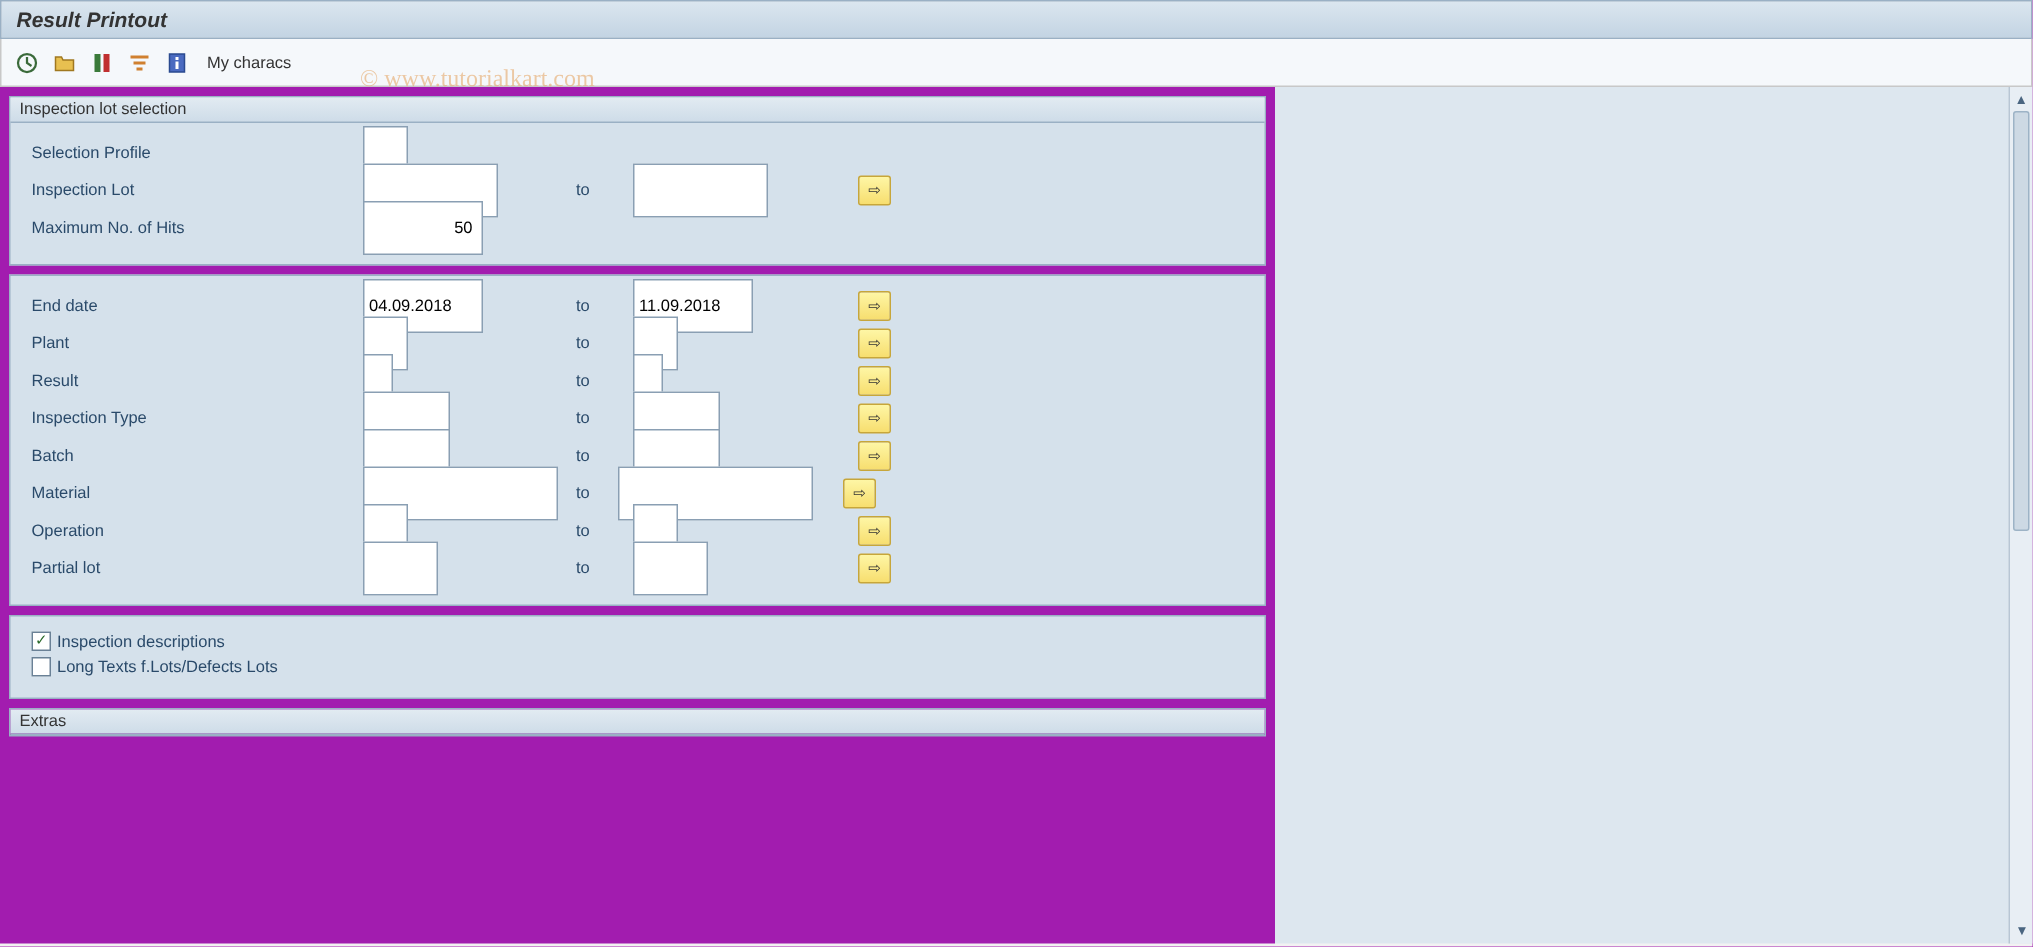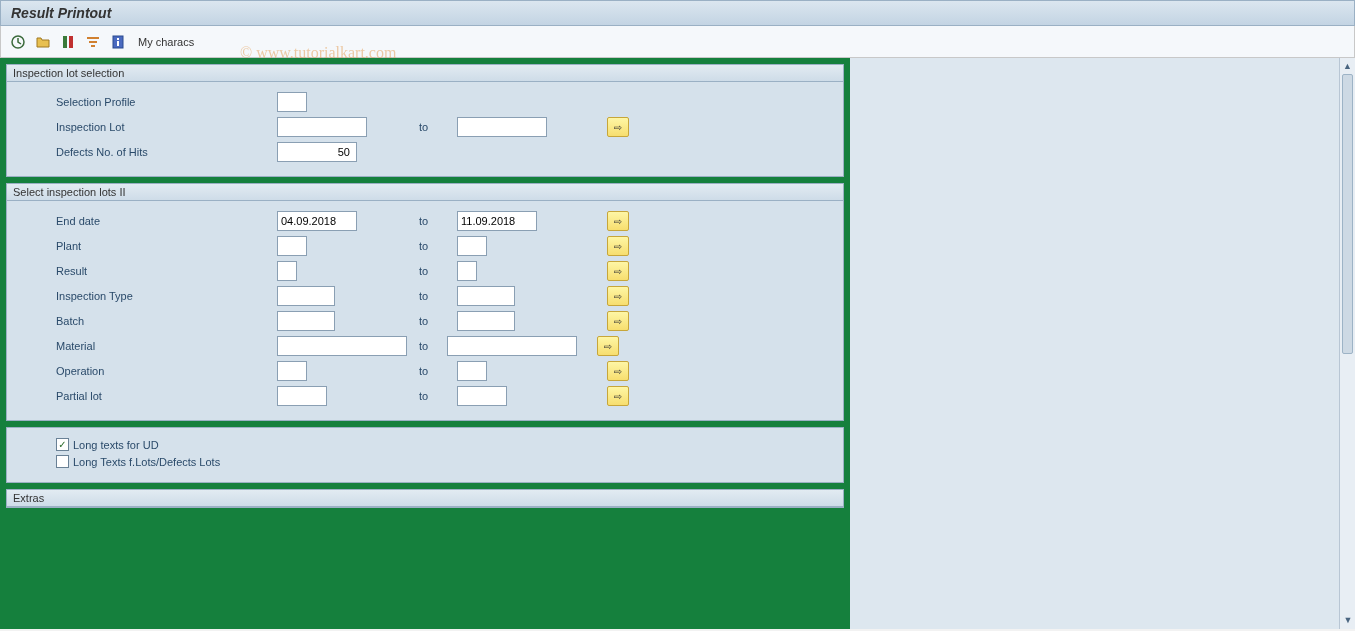--- a/index.html
+++ b/index.html
@@ -48,21 +48,21 @@
       cursor: pointer;
     }
     .content-wrapper {
       display: flex;
       height: calc(100% - 60px);
     }
     .content {
       flex: 0 0 850px;
       padding: 6px;
       overflow-y: auto;
-      background: #15803d;
+      background: #a21caf;
     }
     .right-space {
       flex: 1;
       background: #dde7ef;
       position: relative;
     }
     .scrollbar-v {
       position: absolute;
       right: 0;
       top: 0;
@@ -100,35 +100,34 @@
     }
     .group-header {
       background: linear-gradient(#e2ebf2, #cedce8);
       border-bottom: 1px solid #9ab0c4;
       padding: 2px 6px;
       font-size: 11px;
       color: #333;
     }
     .group-body {
       padding: 6px 10px 10px 10px;
-      margin-left: 35px;
     }
     .row {
       display: flex;
       align-items: center;
       margin: 3px 0;
       height: 22px;
     }
     .label {
       width: 225px;
       color: #2a4a6a;
       padding-left: 4px;
     }
     .input {
-      height: 20px;
+      height: 36px;
       border: 1px solid #8a9fb3;
       background: #fff;
       padding: 0 3px;
       font-size: 11px;
       font-family: Arial, sans-serif;
     }
     .w-tiny { width: 30px; }
     .w-small { width: 58px; }
     .w-med { width: 90px; }
     .w-date { width: 80px; }
@@ -250,28 +249,27 @@
           <input class="input w-med" value="" style="">
           <span class="spacer-to" style="width:50px"></span>
           <span class="to-label">to</span>
           <input class="input w-med" value="" style="">
           <span style="width:40px"></span>
           <div class="mult-btn">
               <span class="mult-arrow">⇨</span>
             </div>
         </div>
         <div class="row">
-          <div class="label">Defects No. of Hits</div>
+          <div class="label">Maximum No. of Hits</div>
           <input class="input w-num" value="50" style="">
         </div>
       </div>
     </div>
 
     <div class="group">
-      <div class="group-header">Select inspection lots II</div>
       <div class="group-body">
         <div class="row">
           <div class="label">End date</div>
           <input class="input w-date" value="04.09.2018" style="">
           <span class="spacer-to" style="width:60px"></span>
           <span class="to-label">to</span>
           <input class="input w-date" value="11.09.2018" style="">
           <span style="width:50px"></span>
           <div class="mult-btn">
               <span class="mult-arrow">⇨</span>
@@ -354,21 +352,21 @@
               <span class="mult-arrow">⇨</span>
             </div>
         </div>
       </div>
     </div>
 
     <div class="group">
       <div class="group-body">
         <div class="checkbox-row">
           <div class="checkbox checked"></div>
-          <span class="cb-label">Long texts for UD</span>
+          <span class="cb-label">Inspection descriptions</span>
         </div>
         <div class="checkbox-row">
           <div class="checkbox"></div>
           <span class="cb-label">Long Texts f.Lots/Defects Lots</span>
         </div>
       </div>
     </div>
 
     <div class="group">
       <div class="group-header">Extras</div>

